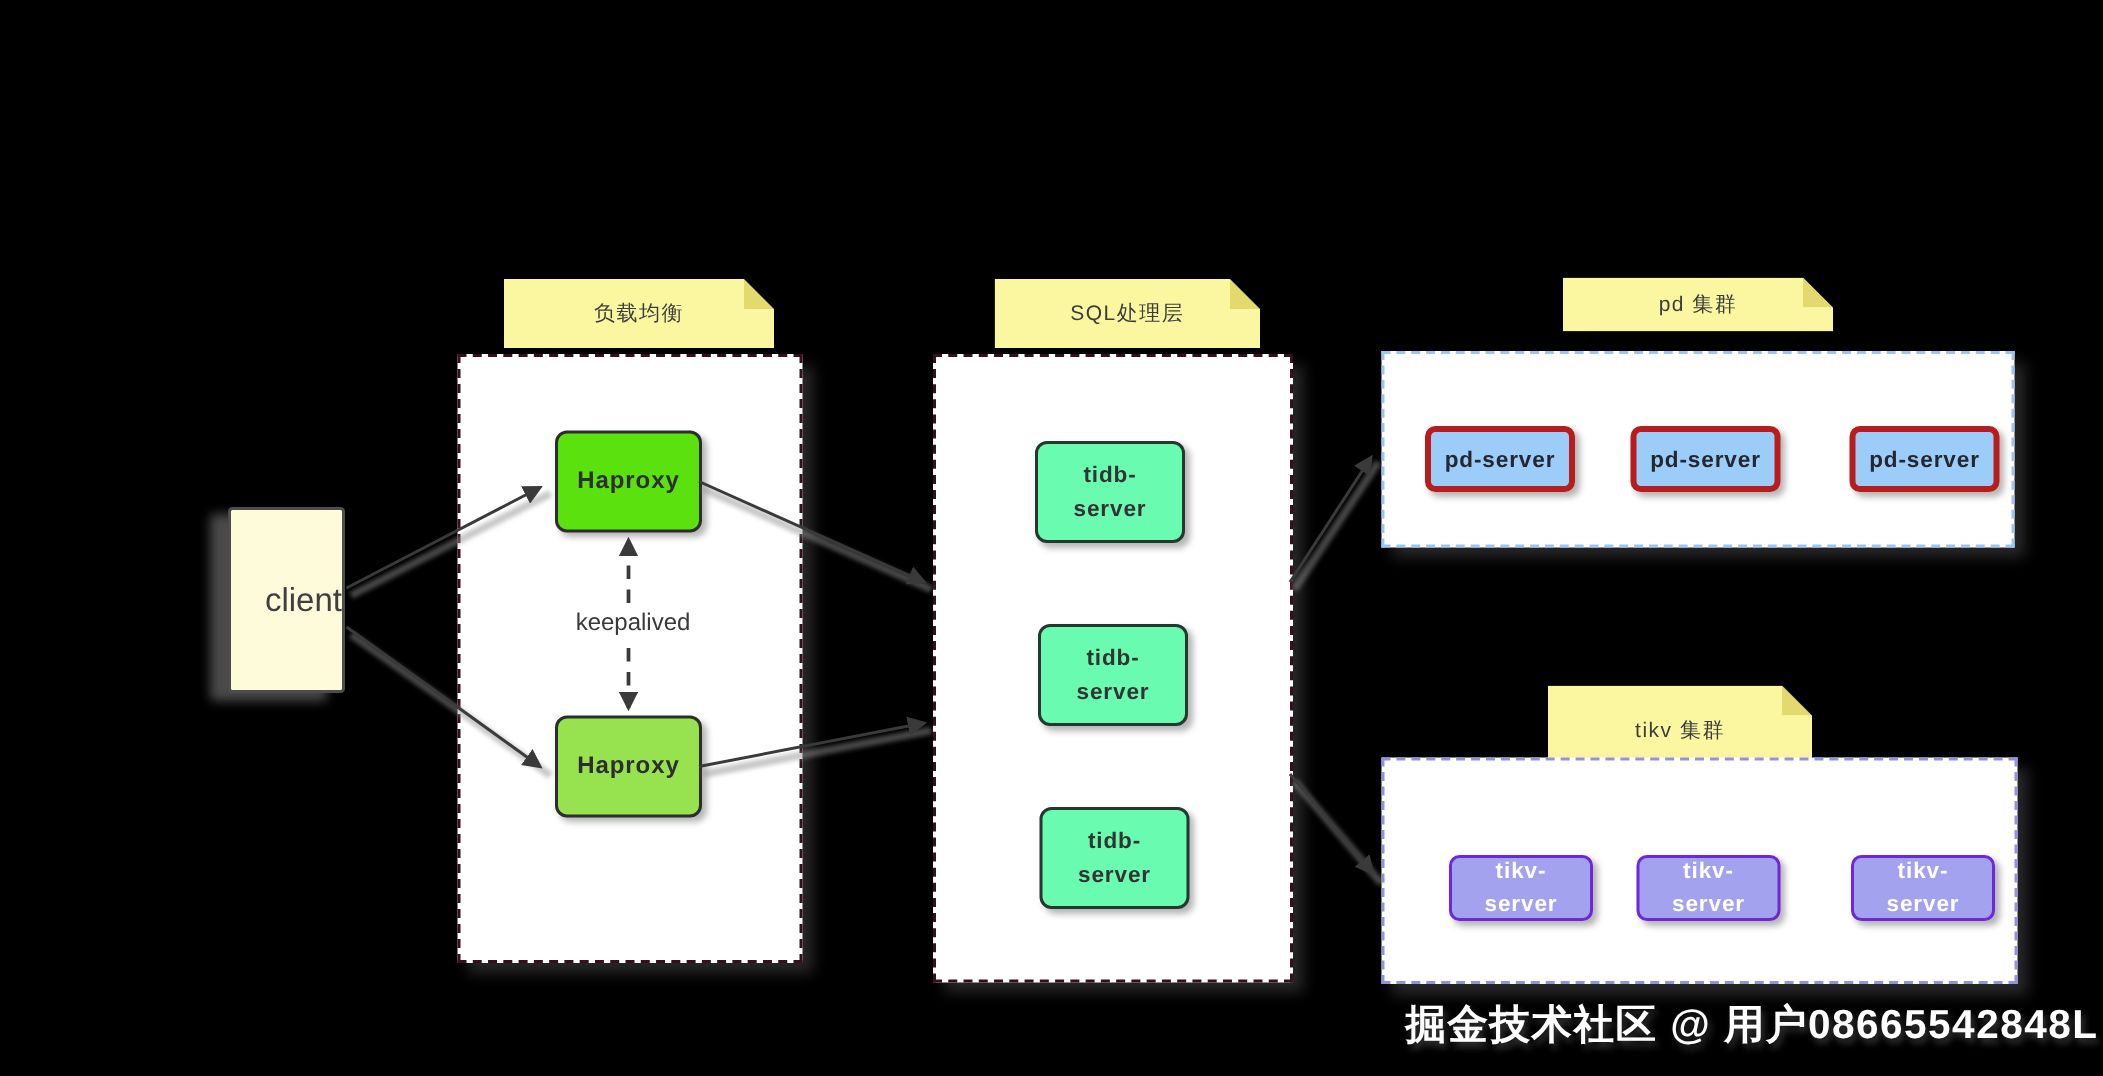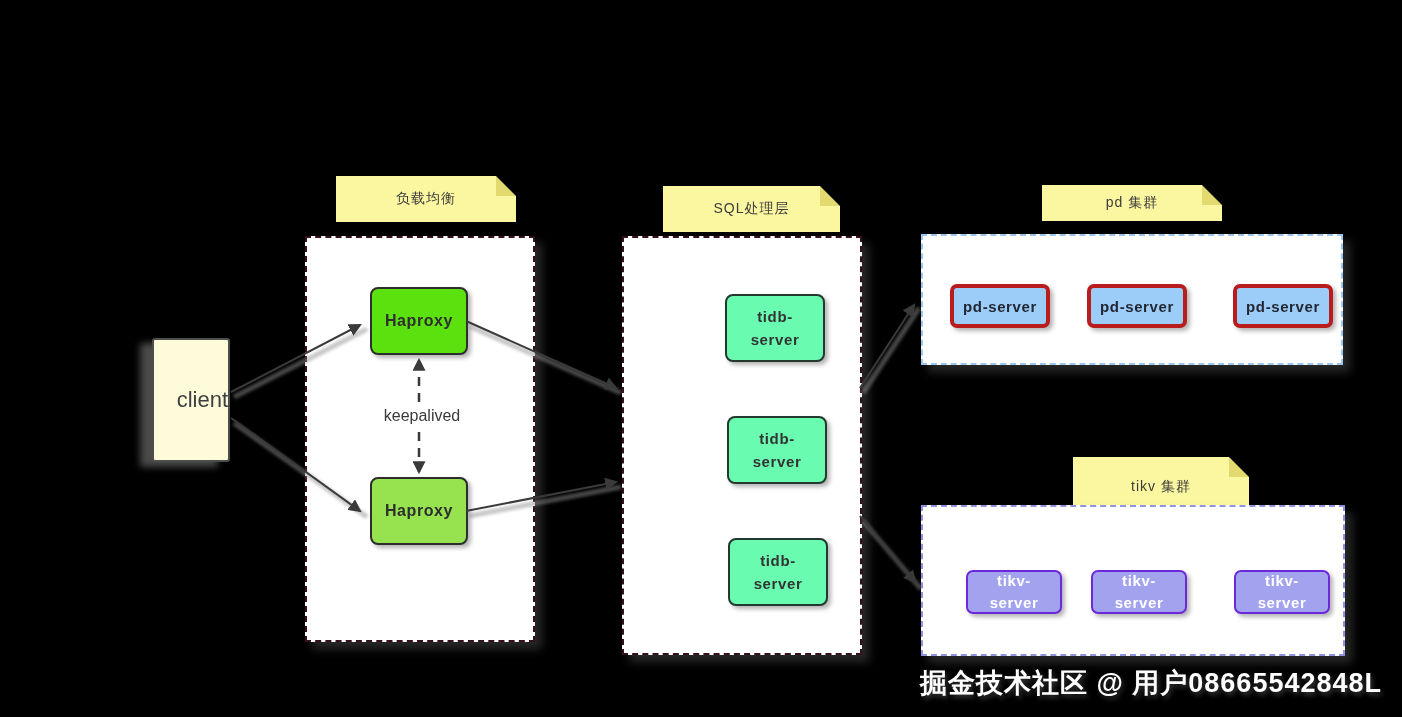--- a/index.html
+++ b/index.html
@@ -33,54 +33,54 @@
     box-shadow:3px 3px 4px rgba(70,70,70,0.4);
   }
   .client{
     position:absolute;z-index:3;background:var(--client_fill);
     border:2px solid #4d4d4d;border-radius:3px;
     display:flex;align-items:center;justify-content:flex-end;
     font-size:22px;color:#3f3f3f;
     box-shadow:-12px 5px 7px rgba(135,135,135,0.55);
   }
   .haproxy{border:2px solid #2d2d2d;font-size:16px;color:#2e2e2e;}
-  .tidb{border:2px solid #24382e;font-size:15px;color:#333;background:var(--tidb_fill);line-height:1.55;margin-left:35px;}
+  .tidb{border:2px solid #24382e;font-size:15px;color:#333;background:var(--tidb_fill);line-height:1.55;}
   .pd{border:4px solid #b91c1c;font-size:15px;color:#232733;background:var(--pd_fill);border-radius:7px;}
   .tikv{border:2px solid #6d28d9;font-size:15px;color:#ffffff;background:var(--tikv_fill);border-radius:7px;line-height:1.45;}
   .keepalived-label{
     position:absolute;z-index:3;font-size:16px;color:#3a3a3a;
     background:#fff;padding:0 3px;text-align:center;
   }
   
   svg.edges{position:absolute;left:0;top:0;z-index:4;pointer-events:none;}
   
   .watermark{
-    position:absolute;top:665px;right:20px;z-index:5;
+    position:absolute;top:665px;right:3px;z-index:5;
     font-size:27px;font-weight:bold;color:#ffffff;letter-spacing:1px;
     text-shadow:2px 3px 5px rgba(130,130,130,0.45);
   }
 </style>
 </head>
 <body>
 
 <div class="canvas">
 
-  <div class="note" style="left:336px;top:176px;width:180px;height:46px;">
+  <div class="note" style="left:336px;top:186px;width:180px;height:46px;">
     <span>负载均衡</span>
     <span class="fold"></span>
   </div>
   <div class="note" style="left:663px;top:186px;width:177px;height:46px;">
     <span>SQL处理层</span>
     <span class="fold"></span>
   </div>
   <div class="note" style="left:1042px;top:185px;width:180px;height:36px;">
     <span>pd 集群</span>
     <span class="fold"></span>
   </div>
-  <div class="note" style="left:1032px;top:457px;width:176px;height:60px;margin-left:41px;">
+  <div class="note" style="left:1032px;top:457px;width:176px;height:60px;">
     <span>tikv 集群</span>
     <span class="fold"></span>
   </div>
 
   <div class="container dark" style="left:305px;top:236px;width:226px;height:402px;"></div>
   <div class="container dark" style="left:622px;top:236px;width:236px;height:415px;"></div>
   <div class="container blue" style="left:921px;top:234px;width:418px;height:127px;"></div>
   <div class="container purple" style="left:921px;top:505px;width:420px;height:147px;"></div>
 
   <div class="client" style="left:152px;top:338px;width:74px;height:120px;">

